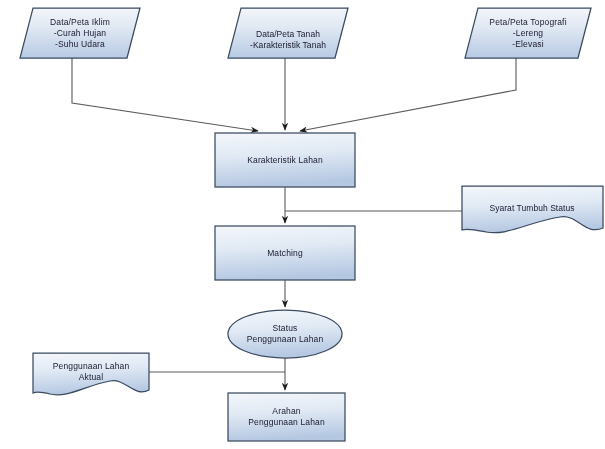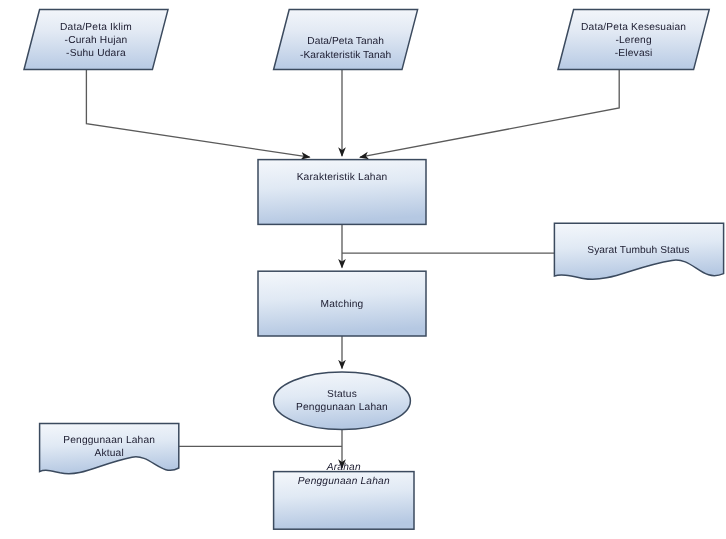--- a/index.html
+++ b/index.html
@@ -113,32 +113,32 @@
     </g>
   </svg>
 
   <div class="node-label" style="left:20px; top:8px; width:120px; height:50px;">Data/Peta Iklim
 -Curah Hujan
 -Suhu Udara</div>
 
   <div class="node-label tight" style="left:228px; top:10px; width:120px; height:60px;">Data/Peta Tanah
 -Karakteristik Tanah</div>
 
-  <div class="node-label" style="left:466px; top:8px; width:124px; height:50px;">Data/Peta Kesesuaian
+  <div class="node-label" style="left:466px; top:8px; width:124px; height:50px;">Peta/Peta Topografi
 -Lereng
 -Elevasi</div>
 
-  <div class="node-label" style="left:215px; top:120px; width:140px; height:54px;">Karakteristik Lahan</div>
+  <div class="node-label" style="left:215px; top:133px; width:140px; height:54px;">Karakteristik Lahan</div>
 
   <div class="node-label tight" style="left:462px; top:186px; width:140px; height:44px;">Syarat Tumbuh Status</div>
 
   <div class="node-label" style="left:215px; top:226px; width:140px; height:54px;">Matching</div>
 
   <div class="node-label" style="left:228px; top:310px; width:114px; height:48px;">Status
 Penggunaan Lahan</div>
 
   <div class="node-label" style="left:33px; top:353px; width:116px; height:38px;">Penggunaan Lahan
 Aktual</div>
 
-  <div class="node-label" style="left:228px; top:371px; width:117px; height:48px;font-style:italic;">Arahan
+  <div class="node-label" style="left:228px; top:393px; width:117px; height:48px;">Arahan
 Penggunaan Lahan</div>
 
 </div>
 
 </body></html>

